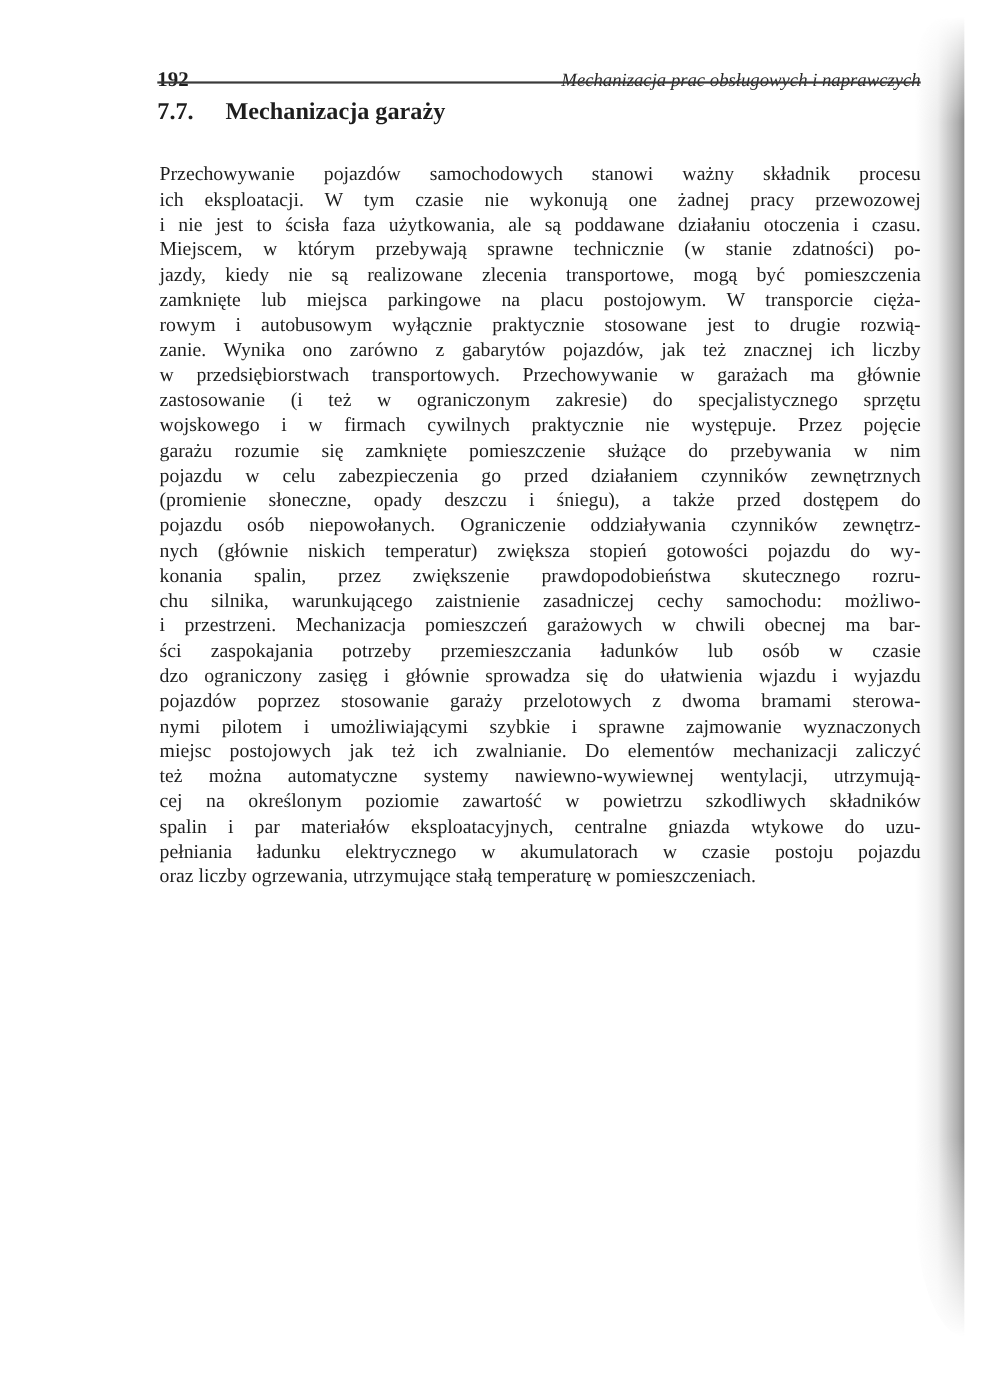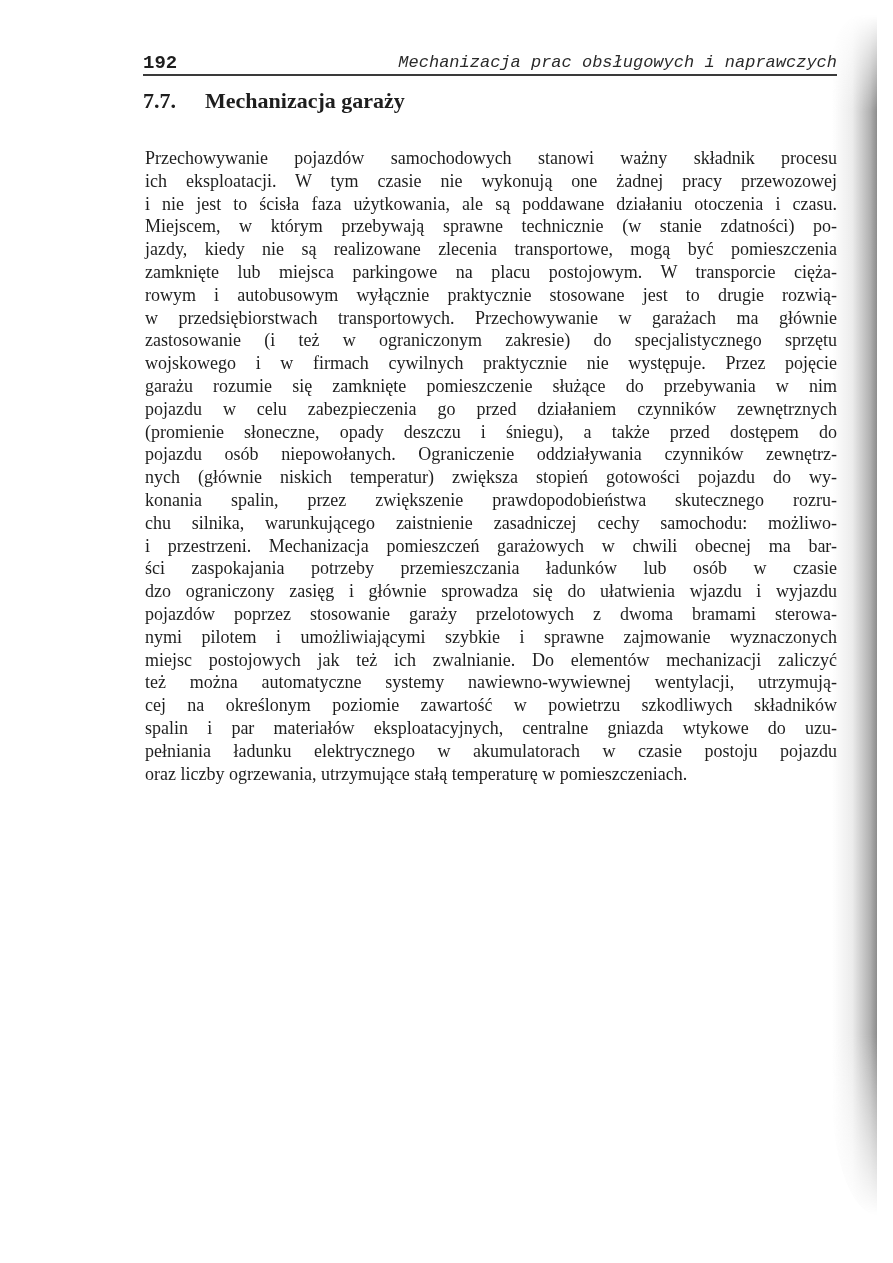--- a/index.html
+++ b/index.html
@@ -8,21 +8,21 @@
       font-family: "Liberation Serif", "DejaVu Serif", serif; color: #1e1e1e;
     }
     .page { position: absolute; left: 0; top: 0; width: 893px; height: 1263px; }
     .binding-shadow {
       position: absolute; left: 832px; top: 15px; width: 45px; height: 1200px;
       background: linear-gradient(to right, rgba(255,255,255,0) 0%, rgba(200,200,200,0.35) 45%, rgba(150,150,150,0.75) 85%, rgba(120,120,120,0.85) 100%);
       border-radius: 40px 0 0 60px / 60px 0 0 160px;
       -webkit-mask-image: linear-gradient(to bottom, rgba(0,0,0,0) 0%, #000 8%, #000 85%, rgba(0,0,0,0) 100%);
       mask-image: linear-gradient(to bottom, rgba(0,0,0,0) 0%, #000 8%, #000 85%, rgba(0,0,0,0) 100%);
     }
-    .running-head { position: absolute; left: 143px; top: 52px; width: 694px; height: 24px; font-family: Liberation Mono, monospace; }
+    .running-head { position: absolute; left: 143px; top: 62px; width: 694px; height: 24px; }
     .page-number { position: absolute; left: 0; top: 0; font-size: 19px; font-weight: bold; }
     .running-title { position: absolute; right: 0; top: 1px; font-size: 17px; font-style: italic; color: #2a2a2a; text-align: right; }
     .head-rule { position: absolute; left: 143px; top: 74px; width: 694px; height: 1.5px; background: #3a3a3a; }
     .section-heading { position: absolute; left: 143px; top: 88px; font-size: 22px; font-weight: bold; white-space: nowrap; }
     .section-heading .num { display: inline-block; width: 62px; }
     .body-text { position: absolute; left: 145px; top: 147px; width: 692px; font-size: 18px; }
     .line {
       display: block; height: 22.8px; line-height: 22.8px;
       text-align: justify; text-align-last: justify; white-space: nowrap; overflow: visible;
     }
@@ -45,20 +45,21 @@
   </h2>
 
   <div class="body-text">
     <span class="line">Przechowywanie pojazdów samochodowych stanowi ważny składnik procesu</span>
     <span class="line">ich eksploatacji. W tym czasie nie wykonują one żadnej pracy przewozowej</span>
     <span class="line">i nie jest to ścisła faza użytkowania, ale są poddawane działaniu otoczenia i czasu.</span>
     <span class="line">Miejscem, w którym przebywają sprawne technicznie (w stanie zdatności) po-</span>
     <span class="line">jazdy, kiedy nie są realizowane zlecenia transportowe, mogą być pomieszczenia</span>
     <span class="line">zamknięte lub miejsca parkingowe na placu postojowym. W transporcie cięża-</span>
     <span class="line">rowym i autobusowym wyłącznie praktycznie stosowane jest to drugie rozwią-</span>
+    <span class="line">zanie. Wynika ono zarówno z gabarytów pojazdów, jak też znacznej ich liczby</span>
     <span class="line">w przedsiębiorstwach transportowych. Przechowywanie w garażach ma głównie</span>
     <span class="line">zastosowanie (i też w ograniczonym zakresie) do specjalistycznego sprzętu</span>
     <span class="line">wojskowego i w firmach cywilnych praktycznie nie występuje. Przez pojęcie</span>
     <span class="line">garażu rozumie się zamknięte pomieszczenie służące do przebywania w nim</span>
     <span class="line">pojazdu w celu zabezpieczenia go przed działaniem czynników zewnętrznych</span>
     <span class="line">(promienie słoneczne, opady deszczu i śniegu), a także przed dostępem do</span>
     <span class="line">pojazdu osób niepowołanych. Ograniczenie oddziaływania czynników zewnętrz-</span>
     <span class="line">nych (głównie niskich temperatur) zwiększa stopień gotowości pojazdu do wy-</span>
     <span class="line">konania spalin, przez zwiększenie prawdopodobieństwa skutecznego rozru-</span>
     <span class="line">chu silnika, warunkującego zaistnienie zasadniczej cechy samochodu: możliwo-</span>

